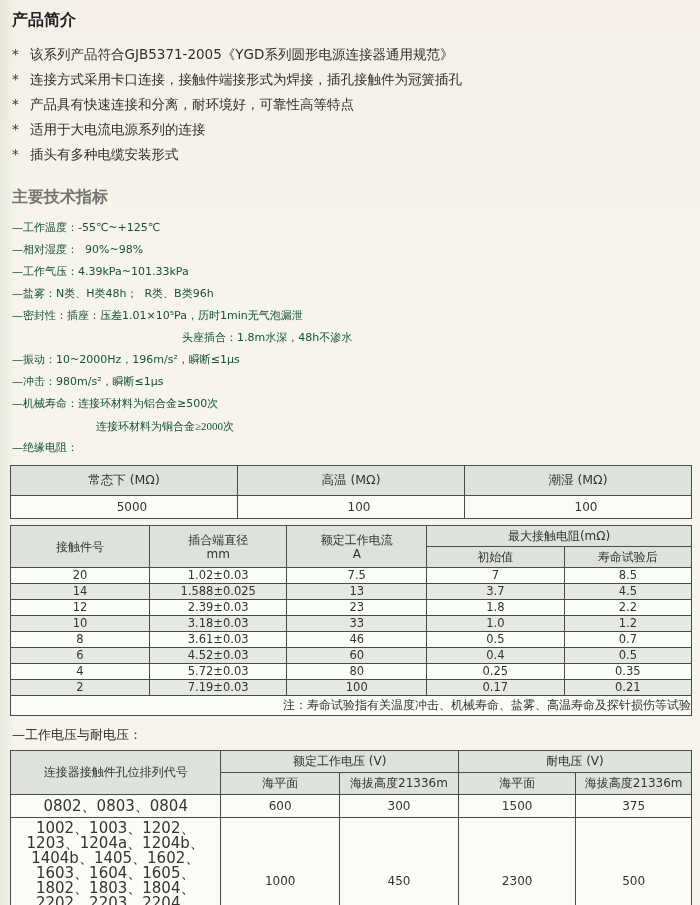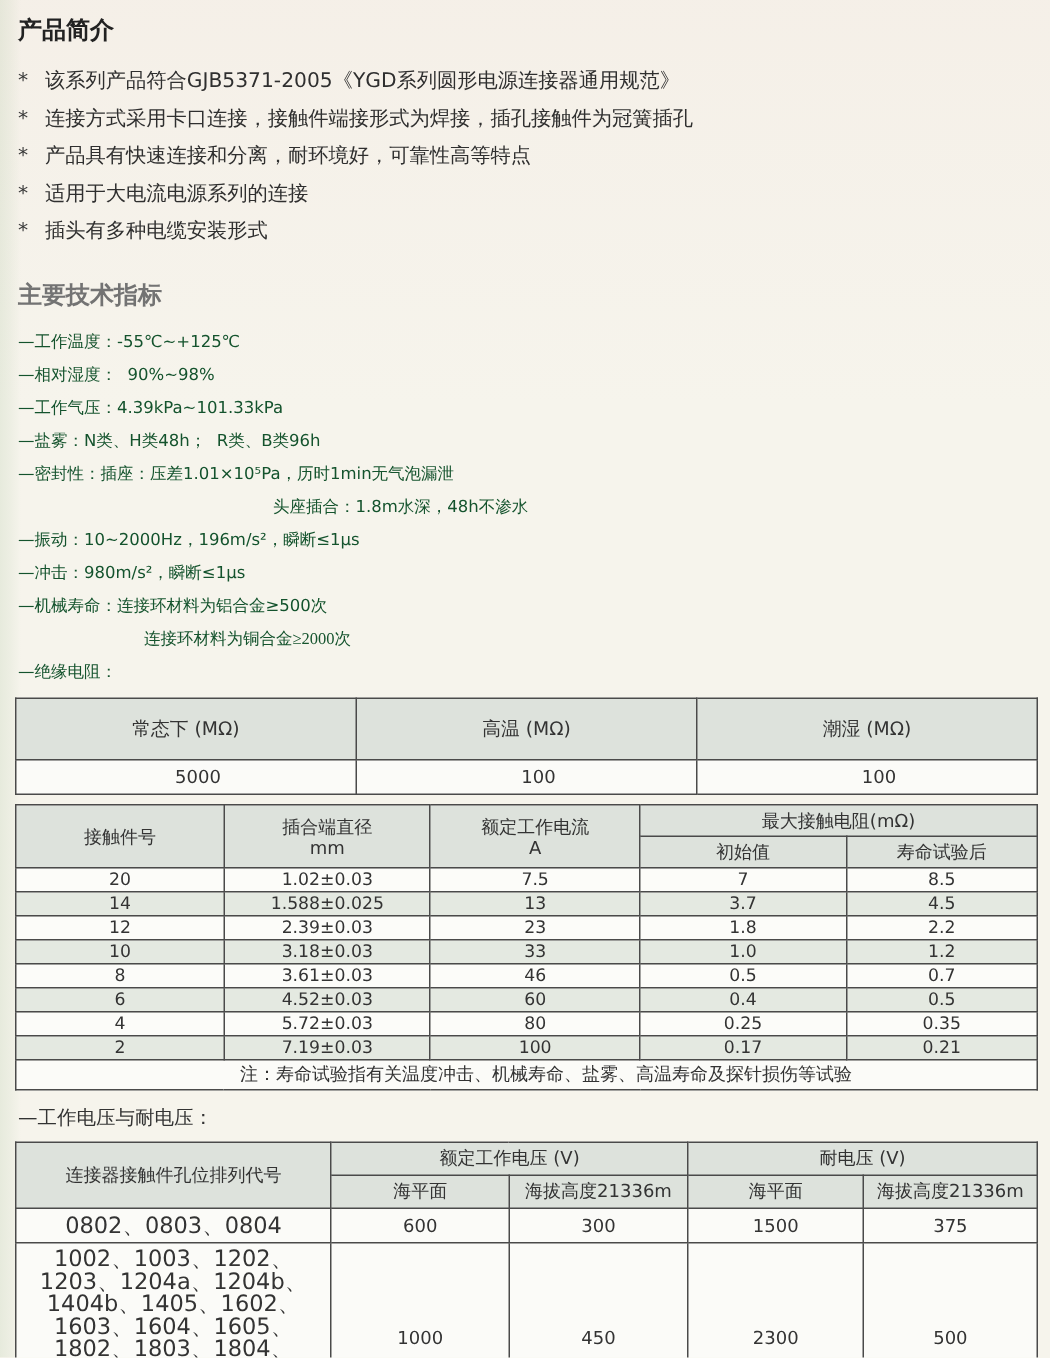--- a/index.html
+++ b/index.html
@@ -32,30 +32,30 @@
   .spec-line { font-size: 11px; line-height: 22px; white-space: pre-wrap; color: #14532d; }
   .spec-line.indent-1 { padding-left: 84px; font-family: Liberation Serif, serif; }
   .spec-line.indent-2 { padding-left: 170px; }
 
   table { border-collapse: collapse; width: 682px; margin: 6px 0 0 0; table-layout: fixed; background: #fcfcf9; }
   table, th, td { border: 1px solid #4a4a4a; }
   table { border: 1.5px solid #3c3c3c; }
   th, td { text-align: center; vertical-align: middle; font-weight: 400; color: #333; }
 
   
-  .t-insulation th { background: #dde2dc; height: 41px; font-size: 12.5px; }
+  .t-insulation th { background: #dde2dc; height: 30px; font-size: 12.5px; }
   .t-insulation td { height: 23px; font-size: 12px; background: #fbfbf8; padding-left: 16px; }
 
   .caption { font-size: 13px; line-height: 18px; margin: 10px 0 2px 2px; color: #333; }
 
   
   .t-current th { background: #dde2dc; font-size: 12px; height: 21px; line-height: 14px; }
   .t-current td { height: 16px; font-size: 11.5px; line-height: 15px; }
   .t-current tr.alt td { background: #e4e9e1; }
-  .t-current td.note-cell { text-align: center; padding-left: 26px; height: 20px; font-size: 12px; background: #fbfbf8; }
+  .t-current td.note-cell { text-align: right; padding-left: 26px; height: 20px; font-size: 12px; background: #fbfbf8; }
   .t-current col.c1 { width: 20.4%; } .t-current col.c2 { width: 20.2%; }
   .t-current col.c3 { width: 20.5%; } .t-current col.c4 { width: 20.2%; } .t-current col.c5 { width: 18.7%; }
 
   
   .t-voltage th { background: #dde2dc; font-size: 12px; height: 22px; line-height: 15px; }
   .t-voltage td { font-size: 12px; height: 23px; background: #fbfbf8; }
   .t-voltage td.codes { font-size: 15px; line-height: 15px; padding: 3px 4px; }
   .t-voltage col.c1 { width: 30.9%; } .t-voltage col.c2 { width: 17.4%; }
   .t-voltage col.c3 { width: 17.5%; } .t-voltage col.c4 { width: 17.2%; } .t-voltage col.c5 { width: 17.0%; }
 </style>

